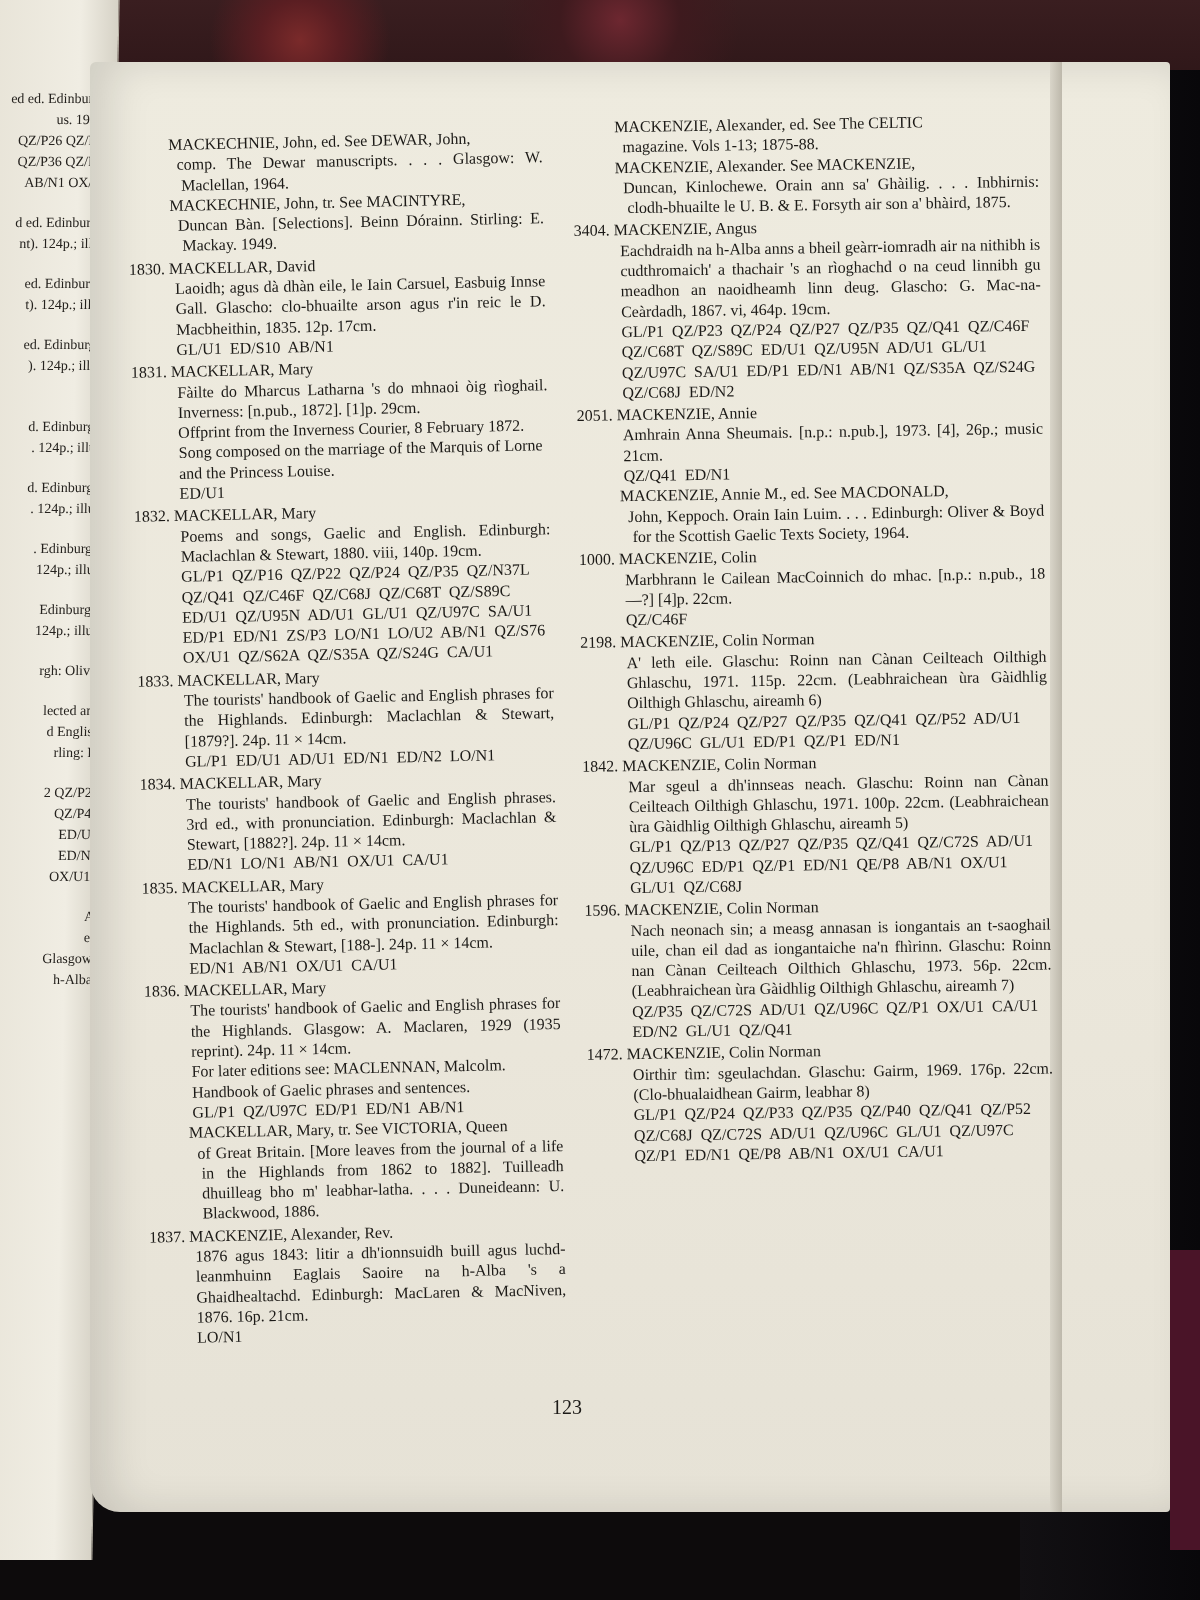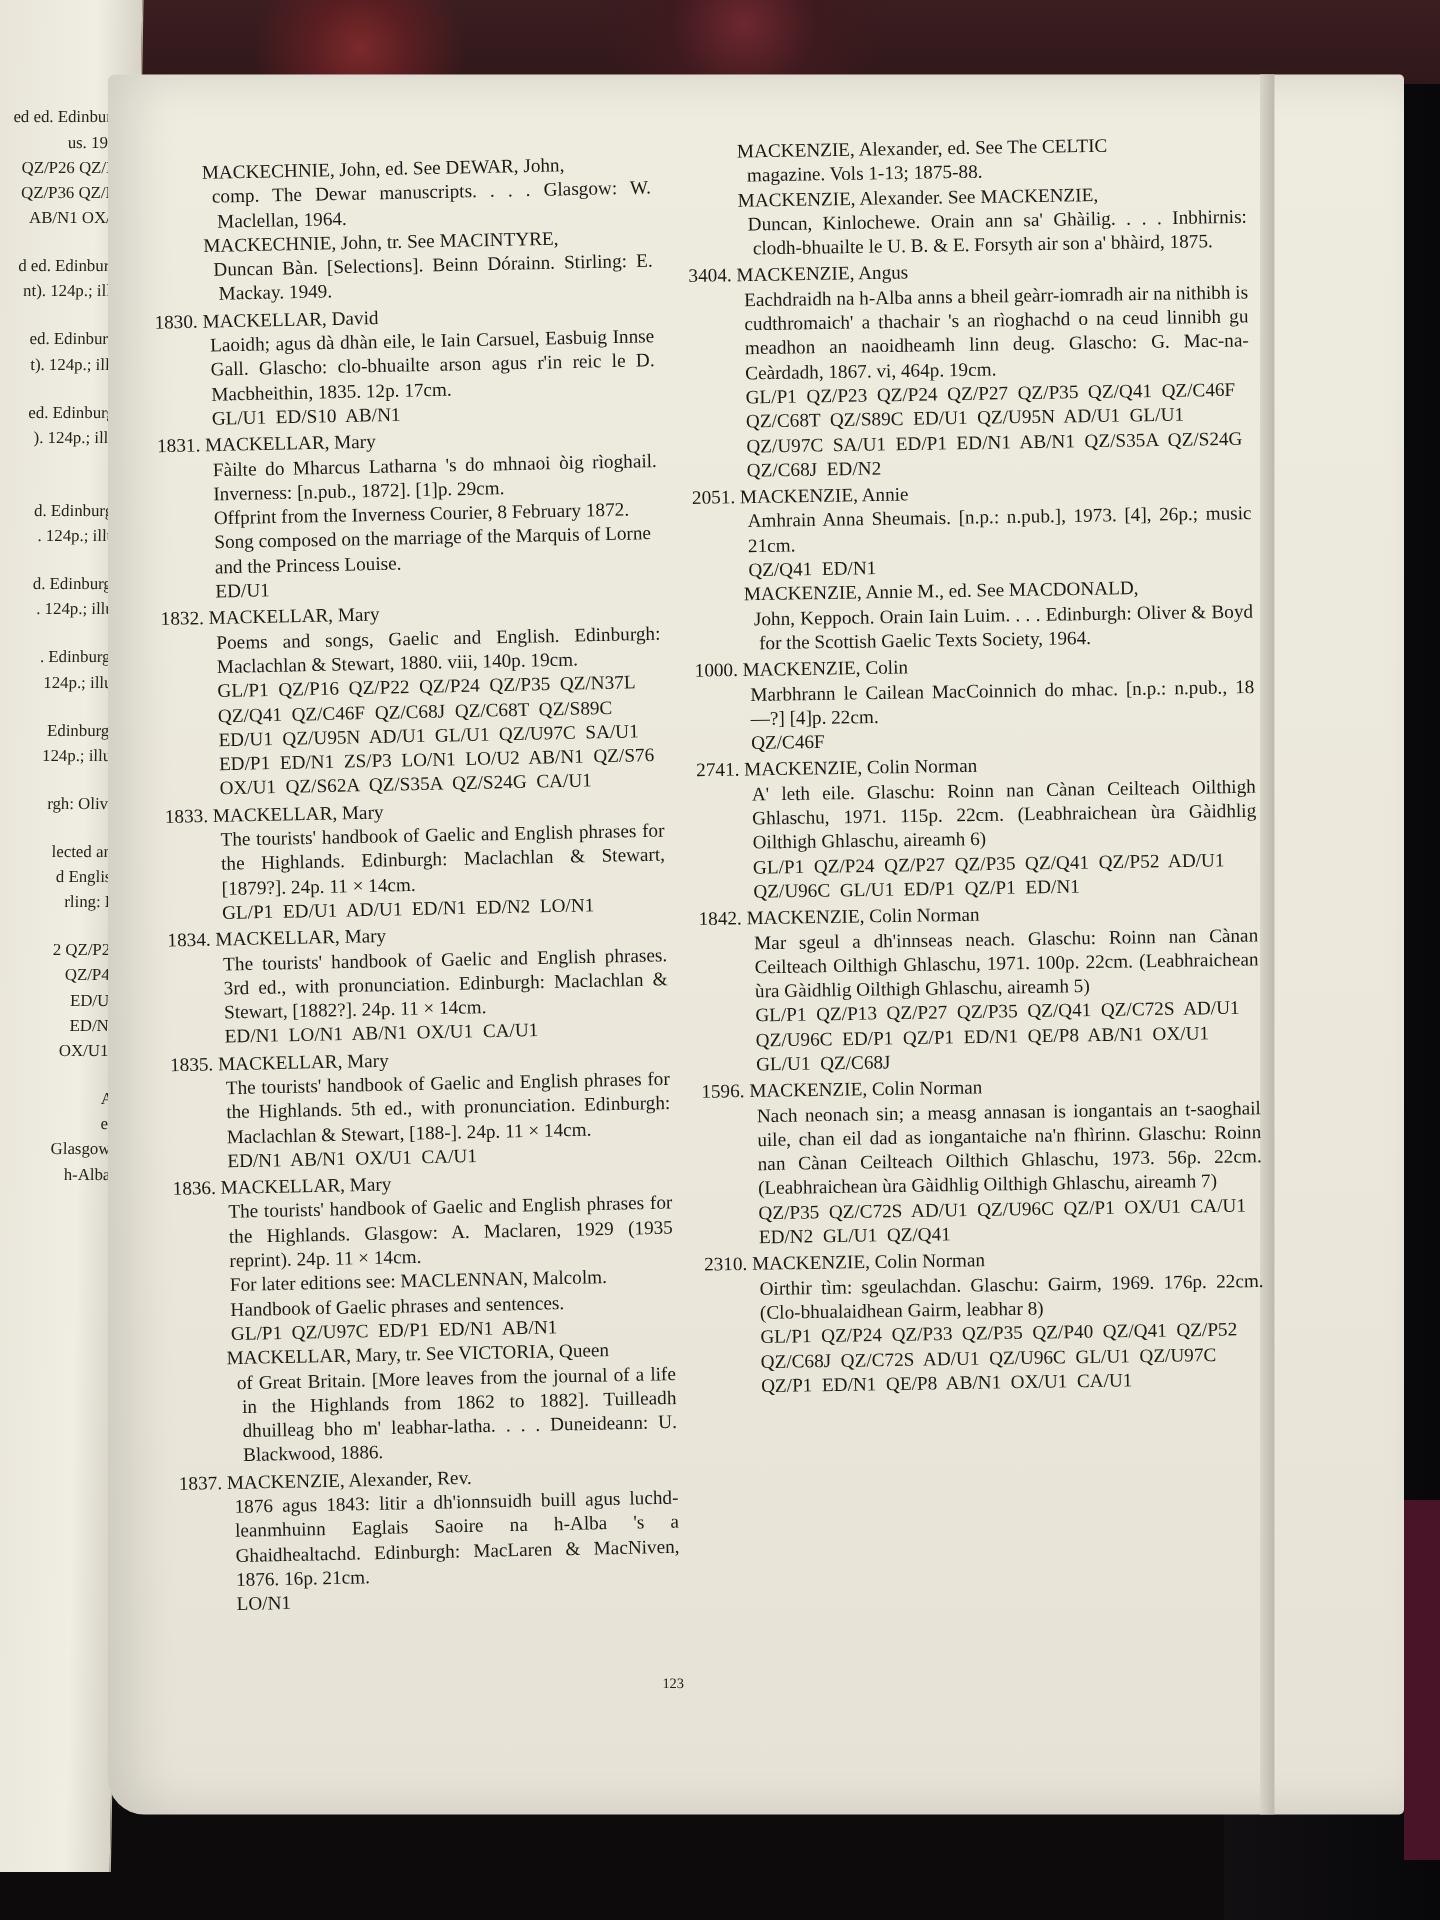--- a/index.html
+++ b/index.html
@@ -57,21 +57,21 @@
   .col-right { left:568px; top:118px; width:470px; transform:rotate(-0.9deg); transform-origin:left top; }
   .entry { position:relative; margin-bottom:0px; }
   .entry.numbered { margin-top:2px; }
   .head { white-space:nowrap; }
   .num { display:inline-block; width:40px; text-align:right; margin-right:4px; }
   .body { padding-left:50px; text-align:justify; }
   .xref { padding-left:50px; text-indent:-4px; }
   .xref .cont { padding-left:8px; text-align:justify; }
   .hold { padding-left:50px; word-spacing:4px; }
   .note { padding-left:50px; }
-  .page-number { position:absolute; left:552px; top:1396px; font-size:12px; }
+  .page-number { position:absolute; left:552px; top:1396px; font-size:20px; }
 </style>
 </head>
 <body>
 
 <div class="carpet"></div>
 <div class="dark-right"></div>
 <div class="maroon-edge"></div>
 <div class="book-cover"></div>
 
 <div class="left-page" id="left-page">
@@ -204,34 +204,34 @@
         <div>MACKENZIE, Annie M., ed. See MACDONALD,</div>
         <div class="cont">John, Keppoch. Orain Iain Luim. . . . Edinburgh: Oliver &amp; Boyd for the Scottish Gaelic Texts Society, 1964.</div>
       </div>
     </div>
     <div class="entry numbered">
       <div class="head"><span class="num">1000.</span><span>MACKENZIE, Colin</span></div>
       <div class="body">Marbhrann le Cailean MacCoinnich do mhac. [n.p.: n.pub., 18—?] [4]p. 22cm.</div>
       <div class="hold">QZ/C46F</div>
     </div>
     <div class="entry numbered">
-      <div class="head"><span class="num">2741.</span><span>MACKENZIE, Colin Norman</span></div>
+      <div class="head"><span class="num">2198.</span><span>MACKENZIE, Colin Norman</span></div>
       <div class="body">A' leth eile. Glaschu: Roinn nan Cànan Ceilteach Oilthigh Ghlaschu, 1971. 115p. 22cm. (Leabhraichean ùra Gàidhlig Oilthigh Ghlaschu, aireamh 6)</div>
       <div class="hold">GL/P1 QZ/P24 QZ/P27 QZ/P35 QZ/Q41 QZ/P52 AD/U1 QZ/U96C GL/U1 ED/P1 QZ/P1 ED/N1</div>
     </div>
     <div class="entry numbered">
       <div class="head"><span class="num">1842.</span><span>MACKENZIE, Colin Norman</span></div>
       <div class="body">Mar sgeul a dh'innseas neach. Glaschu: Roinn nan Cànan Ceilteach Oilthigh Ghlaschu, 1971. 100p. 22cm. (Leabhraichean ùra Gàidhlig Oilthigh Ghlaschu, aireamh 5)</div>
       <div class="hold">GL/P1 QZ/P13 QZ/P27 QZ/P35 QZ/Q41 QZ/C72S AD/U1 QZ/U96C ED/P1 QZ/P1 ED/N1 QE/P8 AB/N1 OX/U1 GL/U1 QZ/C68J</div>
     </div>
     <div class="entry numbered">
       <div class="head"><span class="num">1596.</span><span>MACKENZIE, Colin Norman</span></div>
       <div class="body">Nach neonach sin; a measg annasan is iongantais an t-saoghail uile, chan eil dad as iongantaiche na'n fhìrinn. Glaschu: Roinn nan Cànan Ceilteach Oilthich Ghlaschu, 1973. 56p. 22cm. (Leabhraichean ùra Gàidhlig Oilthigh Ghlaschu, aireamh 7)</div>
       <div class="hold">QZ/P35 QZ/C72S AD/U1 QZ/U96C QZ/P1 OX/U1 CA/U1 ED/N2 GL/U1 QZ/Q41</div>
     </div>
     <div class="entry numbered">
-      <div class="head"><span class="num">2310.</span><span>MACKENZIE, Colin Norman</span></div>
+      <div class="head"><span class="num">1472.</span><span>MACKENZIE, Colin Norman</span></div>
       <div class="body">Oirthir tìm: sgeulachdan. Glaschu: Gairm, 1969. 176p. 22cm. (Clo-bhualaidhean Gairm, leabhar 8)</div>
       <div class="hold">GL/P1 QZ/P24 QZ/P33 QZ/P35 QZ/P40 QZ/Q41 QZ/P52 QZ/C68J QZ/C72S AD/U1 QZ/U96C GL/U1 QZ/U97C QZ/P1 ED/N1 QE/P8 AB/N1 OX/U1 CA/U1</div>
     </div>
   </div>
 
 <div class="page-number">123</div>
 
 </body></html>

